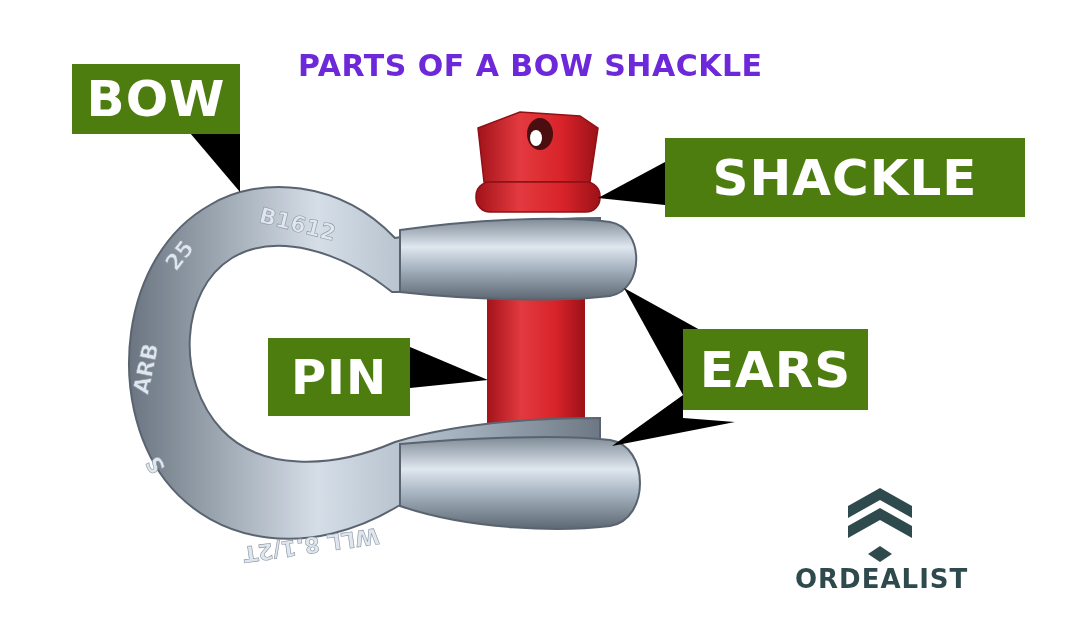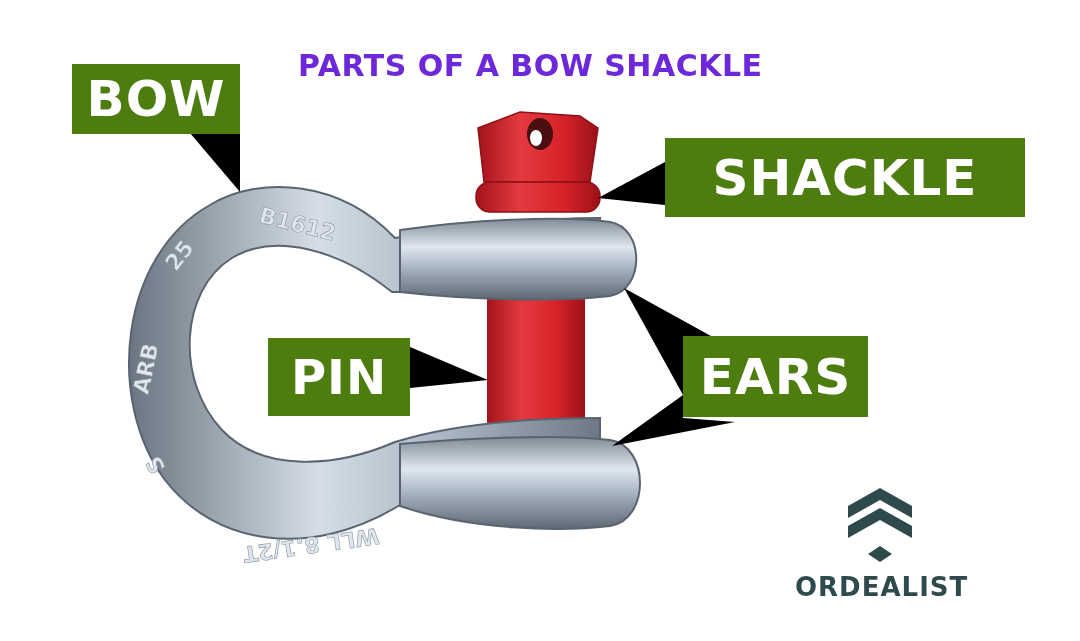--- a/index.html
+++ b/index.html
@@ -4,23 +4,23 @@
 <style>
   html, body { margin: 0; padding: 0; }
   body { width: 1080px; height: 641px; background: #ffffff; position: relative; overflow: hidden; font-family: "DejaVu Sans", sans-serif; }
   .stage { position: absolute; left: 0; top: 0; width: 1080px; height: 641px; }
   svg.art { position: absolute; left: 0; top: 0; width: 1080px; height: 641px; }
   .title { position: absolute; left: 298px; top: 48px; font-size: 30px; font-weight: 900; letter-spacing: 0.5px; color: #6d28d9; white-space: nowrap; }
   .label { position: absolute; background: #4d7c0f; color: #fff; font-weight: 900; white-space: nowrap; display: flex; align-items: center; justify-content: center; letter-spacing: 1px; }
   .lbl-bow { left: 72px; top: 64px; width: 168px; height: 70px; font-size: 50px; }
   .lbl-shoulder { left: 665px; top: 138px; width: 360px; height: 79px; font-size: 50px; }
   .lbl-pin { left: 268px; top: 338px; width: 142px; height: 78px; font-size: 48px; }
-  .lbl-ears { left: 683px; top: 336px; width: 185px; height: 81px; font-size: 50px; }
+  .lbl-ears { left: 683px; top: 329px; width: 185px; height: 81px; font-size: 50px; }
   .logo { position: absolute; left: 795px; top: 480px; width: 170px; height: 120px; }
-  .logo-text { position: absolute; left: 0; top: 84px; width: 170px; text-align: center; font-size: 26px; font-weight: 700; color: #2f4a4c; letter-spacing: 1px; margin-top: 8px; }
+  .logo-text { position: absolute; left: 0; top: 84px; width: 170px; text-align: center; font-size: 26px; font-weight: 700; color: #2f4a4c; letter-spacing: 1px; }
   .engrave { font-family: "DejaVu Sans", sans-serif; font-weight: 700; fill: #dfe6ee; stroke: #8a96a2; stroke-width: 0.6; }
 </style>
 </head>
 <body>
 
 <div class="stage">
 
   <svg class="art" viewBox="0 0 1080 641">
     <defs>
       <linearGradient id="steel" x1="0" y1="0" x2="0" y2="1">

